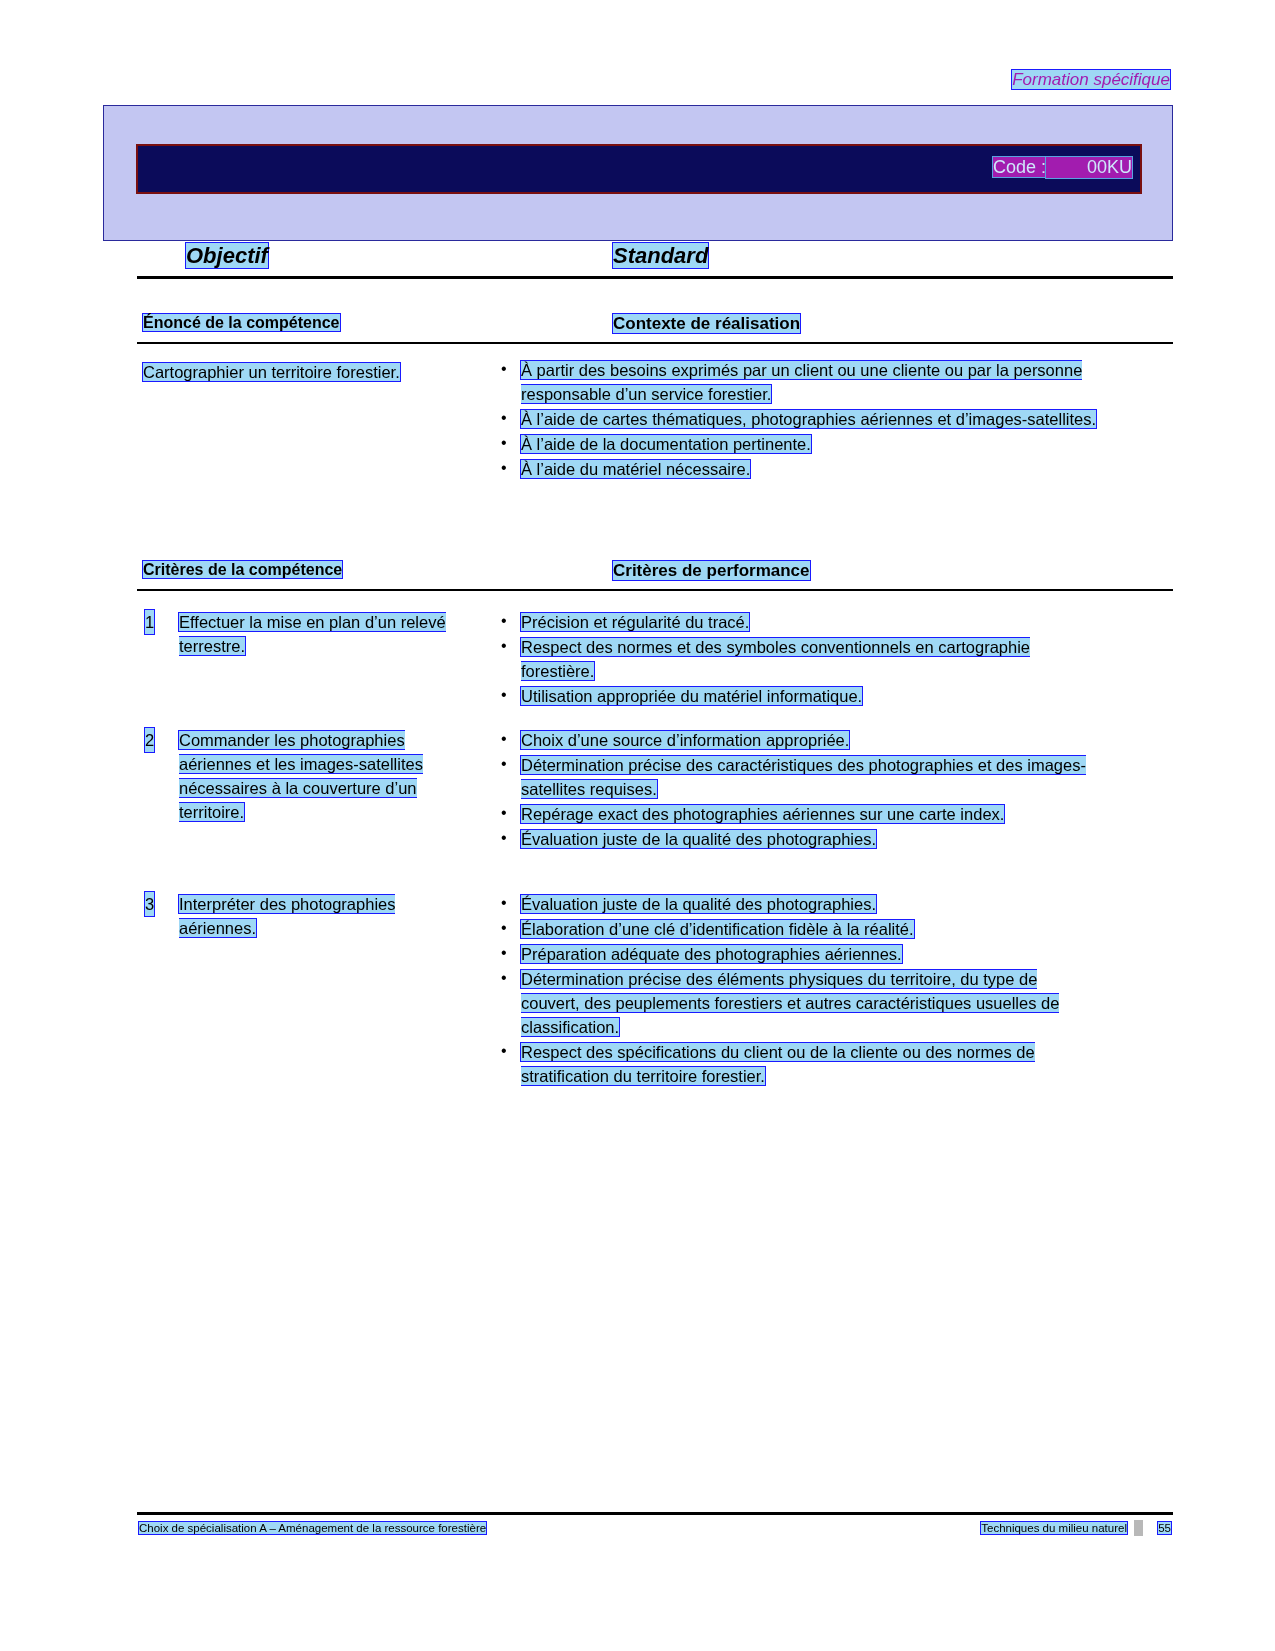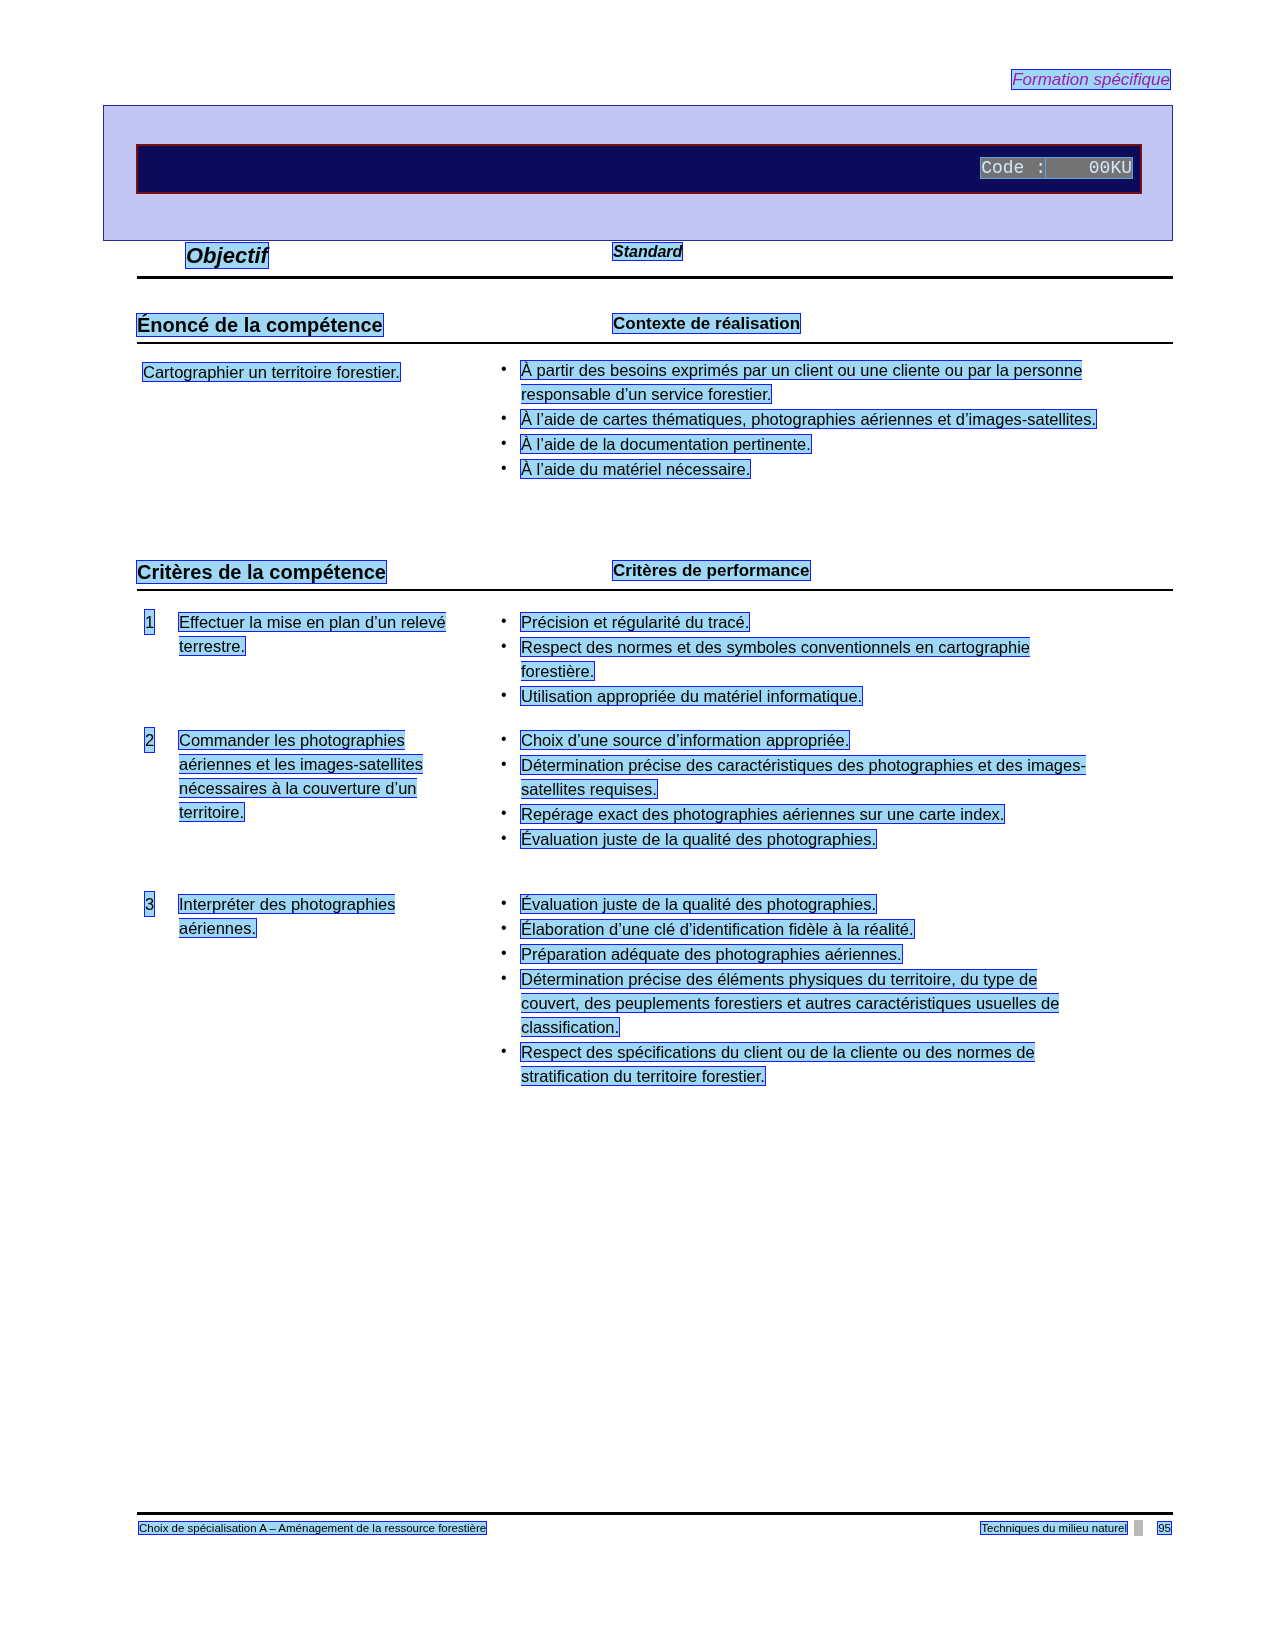--- a/index.html
+++ b/index.html
@@ -60,21 +60,21 @@
     box-sizing: border-box;
   }
   .code-text {
     position: absolute;
     right: 8px;
     top: 11px;
     font-size: 18px;
     color: #2f6fb5;
     white-space: nowrap;
   }
-  .code-text .sel { background: #737373; box-shadow: 0 0 0 1px #5aa2e0; color:#cfe6fb;font-family:Liberation Mono, monospace;}
+  .code-text .sel { background: #a21caf; box-shadow: 0 0 0 1px #5aa2e0; color:#cfe6fb;}
   .code-val {
     display: inline-block;
     min-width: 86px;
     text-align: right;
   }
 
   
   .band {
     position: absolute;
     left: 137px;
@@ -87,37 +87,37 @@
     position: absolute;
     left: 5px; top: -3px;
     font-size: 22px;
     font-weight: bold;
     font-style: italic;
     padding-left: 44px;
   }
   .band .t2 {
     position: absolute;
     left: 476px; top: -3px;
-    font-size: 16px;
+    font-size: 22px;
     font-weight: bold;
     font-style: italic;
   }
 
   
   .subhead {
     position: absolute;
     left: 137px;
     width: 1036px;
     border-bottom: 2px solid #000;
     height: 26px;
   }
   .subhead .a {
     position: absolute;
-    left: 0; top: -2px;
-    font-size: 20px;
+    left: 6px; top: -2px;
+    font-size: 16px;
     font-weight: bold;
     border-radius: 8px;
   }
   .subhead .b {
     position: absolute;
     left: 476px; top: -2px;
     font-size: 17px;
     font-weight: bold;
   }
 
@@ -274,16 +274,16 @@
       <li><span class="sel">Détermination précise des éléments physiques du territoire, du type de couvert, des peuplements forestiers et autres caractéristiques usuelles de classification.</span></li>
       <li><span class="sel">Respect des spécifications du client ou de la cliente ou des normes de stratification du territoire forestier.</span></li>
     </ul>
   </div>
 
   <div class="footer-rule"></div>
   <div class="footer">
     <span class="left sel">Choix de spécialisation A – Aménagement de la ressource forestière</span>
     <span class="right sel">Techniques du milieu naturel</span>
     <span class="pbar"></span>
-    <span class="pagenum sel">95</span>
+    <span class="pagenum sel">55</span>
   </div>
 
 </div>
 
 </body></html>

